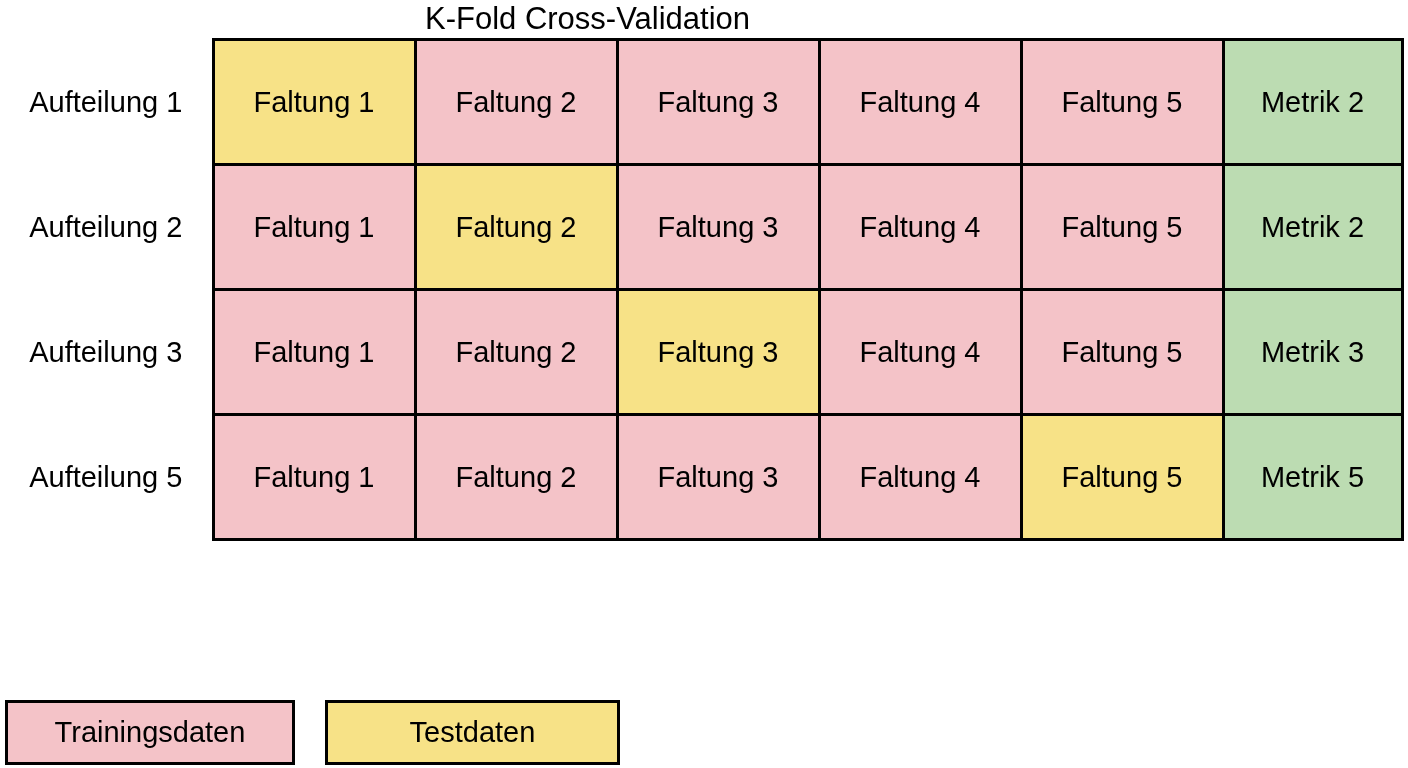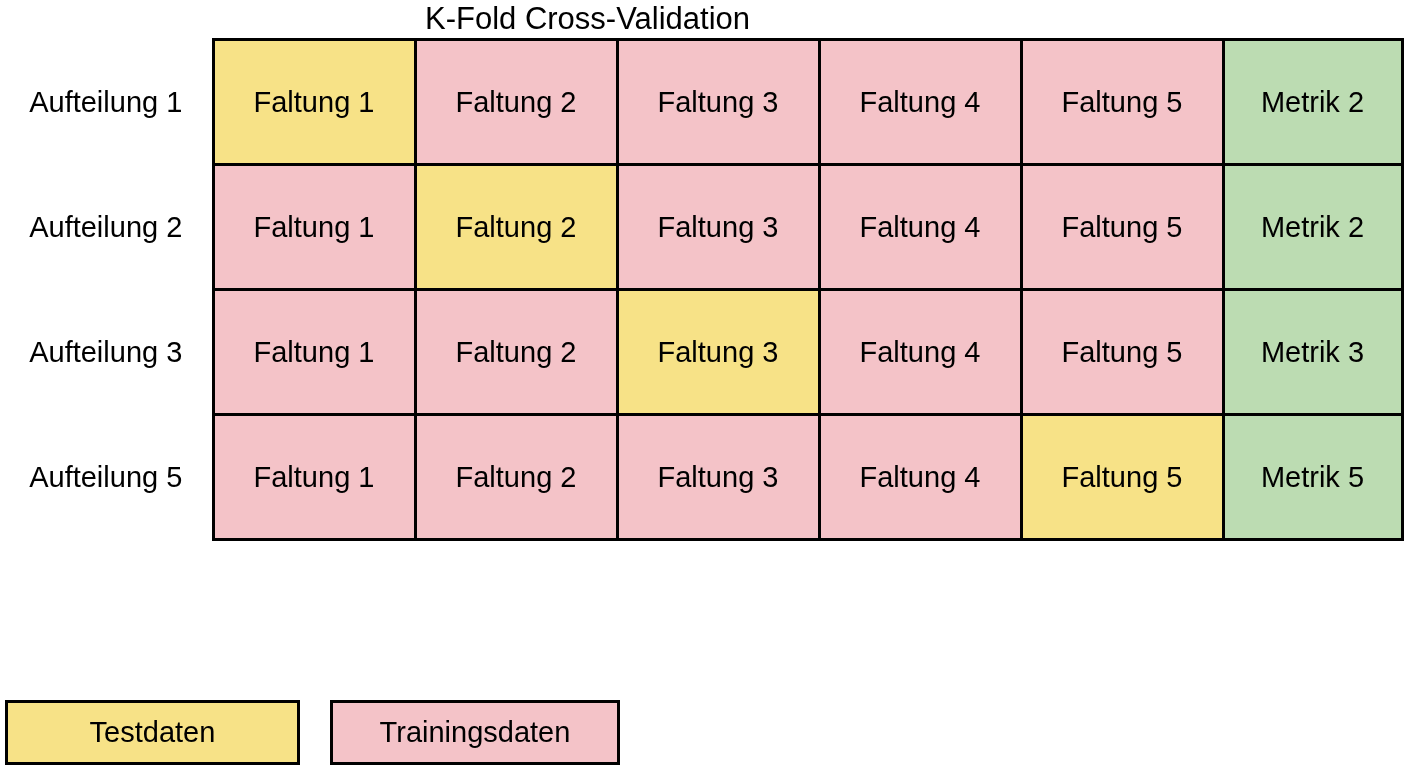--- a/index.html
+++ b/index.html
@@ -108,19 +108,19 @@
       <td class="cell col-fold type-training">Faltung 2</td>
       <td class="cell col-fold type-training">Faltung 3</td>
       <td class="cell col-fold type-training">Faltung 4</td>
       <td class="cell col-fold type-test">Faltung 5</td>
       <td class="cell col-metric type-metric">Metrik 5</td>
     </tr>
   </tbody>
 </table>
 
 <div class="legend">
+  <div class="legend-box box-training type-training">
+    <span>Trainingsdaten</span>
+  </div>
   <div class="legend-box box-test type-test">
     <span>Testdaten</span>
-  </div>
-  <div class="legend-box box-training type-training">
-    <span>Trainingsdaten</span>
   </div>
 </div>
 
 </body></html>

